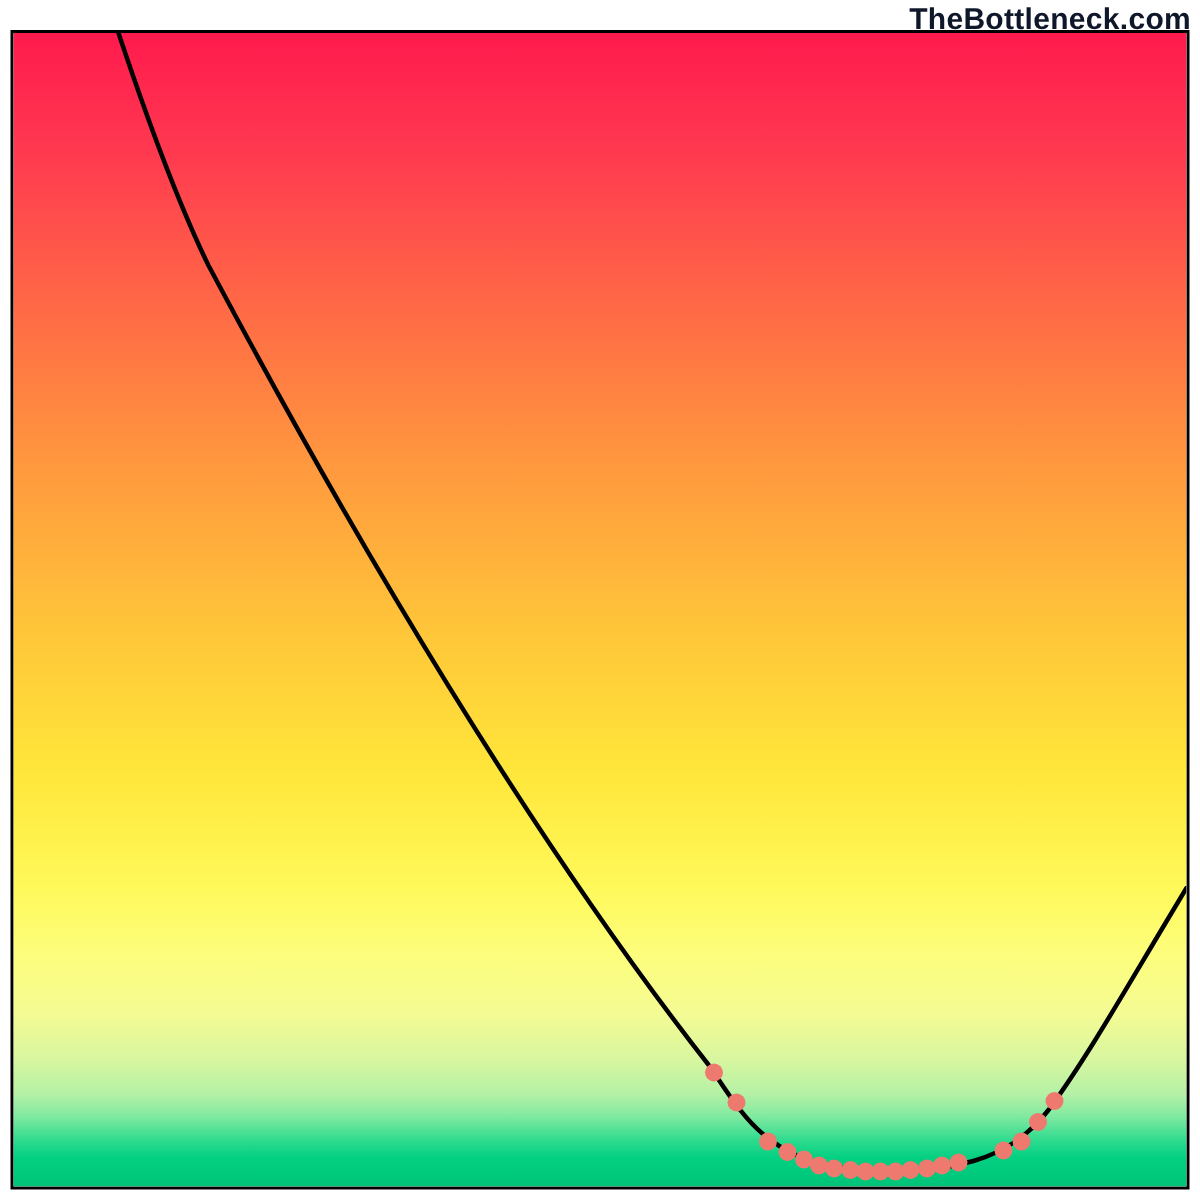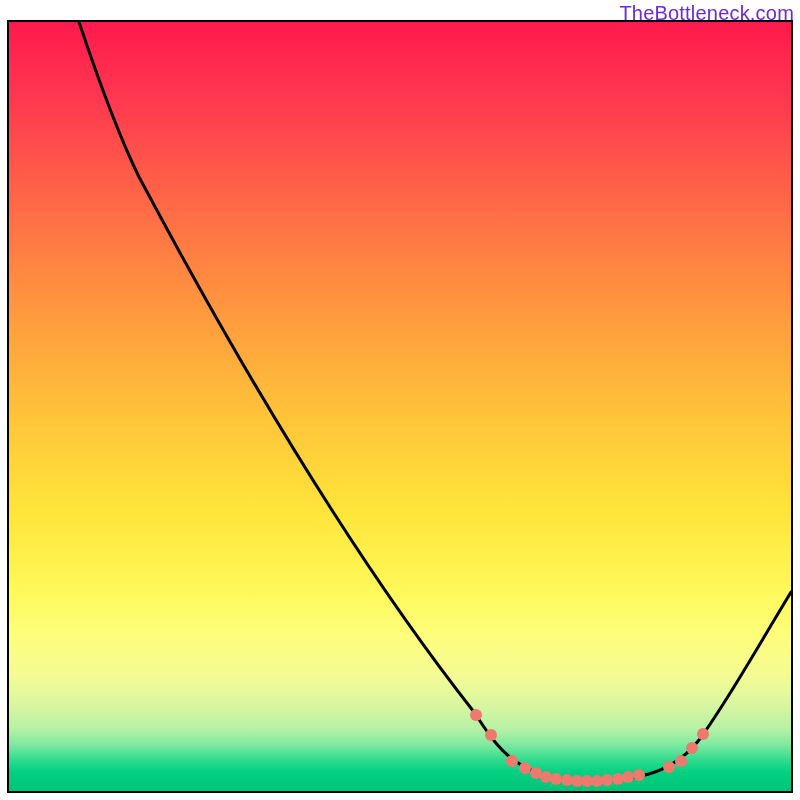--- a/index.html
+++ b/index.html
@@ -40,23 +40,23 @@
       #2edb8e 96%,
       #04d082 97.5%,
       #00c97c 99%,
       #00c378 100%
     );
   }
   .watermark {
     position: absolute;
     top: 2px;
     right: 6px;
-    color: #6d28d9;
+    color: #0f172a;
     font-size: 20px;
-    font-weight: 400;
+    font-weight: 700;
     letter-spacing: 0.2px;
     z-index: 10;
   }
   svg.curve {
     position: absolute;
     inset: 0;
     width: 100%;
     height: 100%;
     z-index: 5;
   }

